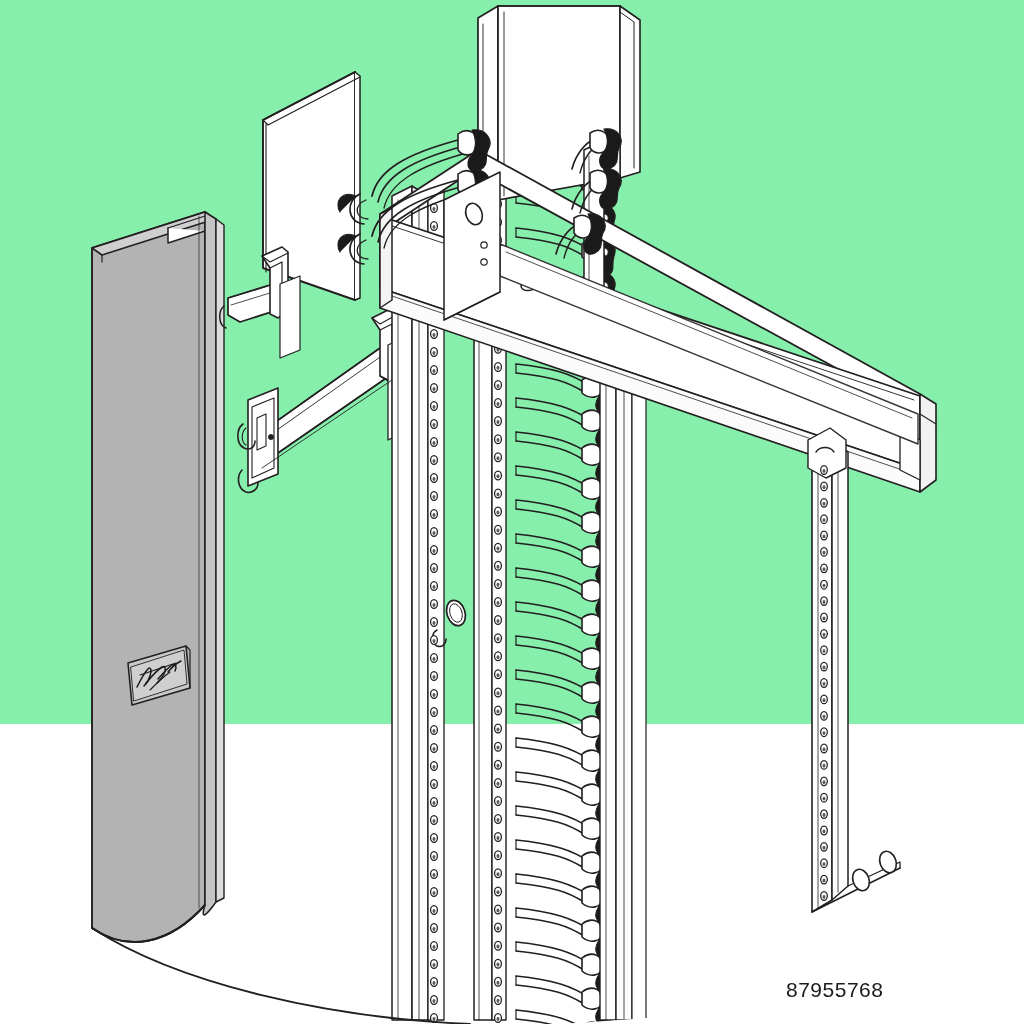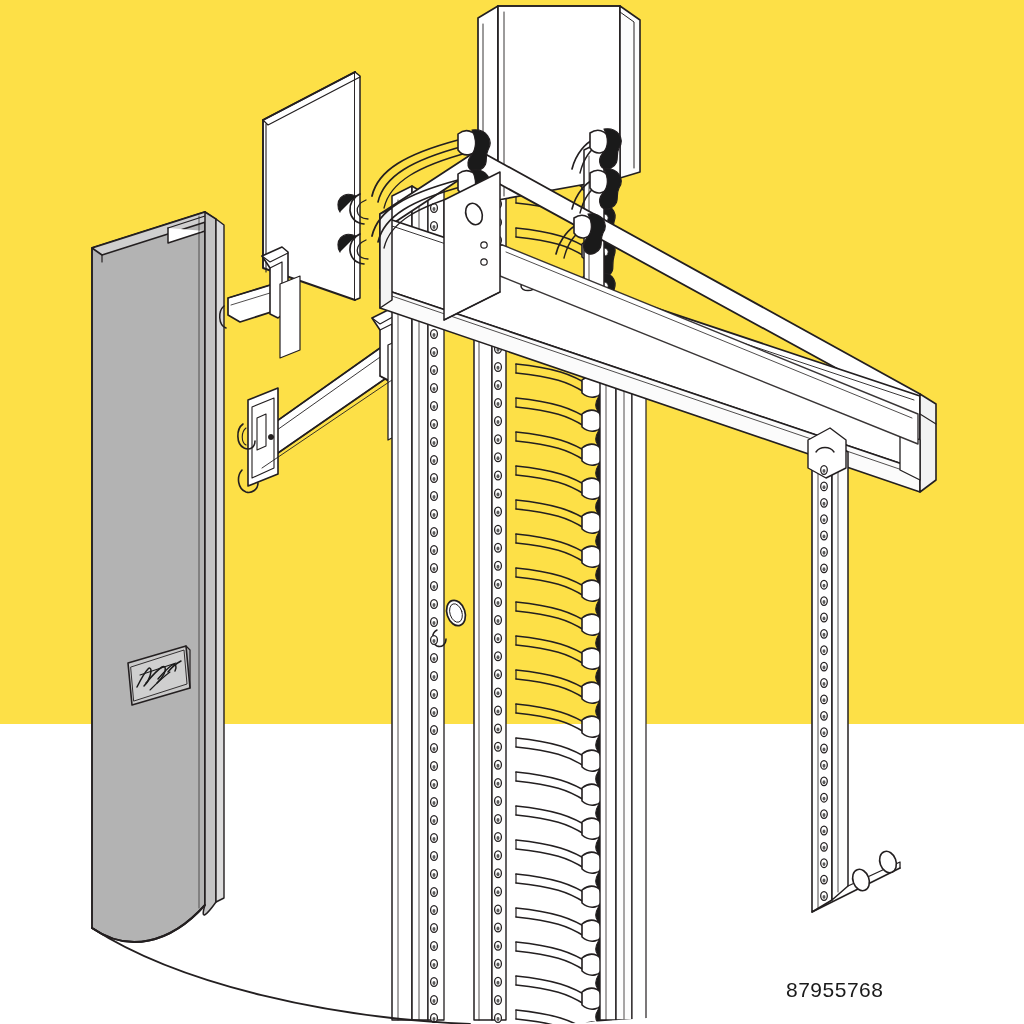--- a/index.html
+++ b/index.html
@@ -1,18 +1,18 @@
 <!DOCTYPE html>
 <html><head>
 <meta charset="utf-8">
 <style>
   html,body{margin:0;padding:0;background:#ffffff;}
   body{width:1024px;height:1024px;overflow:hidden;
        font-family:"Liberation Sans", sans-serif;}
-  #stage{position:relative;width:1024px;height:724px;background:#fde047;text-align:right;}
+  #stage{position:relative;width:1024px;height:724px;background:#86efac;text-align:right;}
   #drawing{position:absolute;inset:0;}
   #partnum{
     position:absolute;left:786px;top:978px;
     font-family:"Liberation Sans", sans-serif;
     font-size:21px;letter-spacing:.5px;color:#1a1a1a;
     white-space:nowrap;
   }
 </style>
 </head>
 <body>

